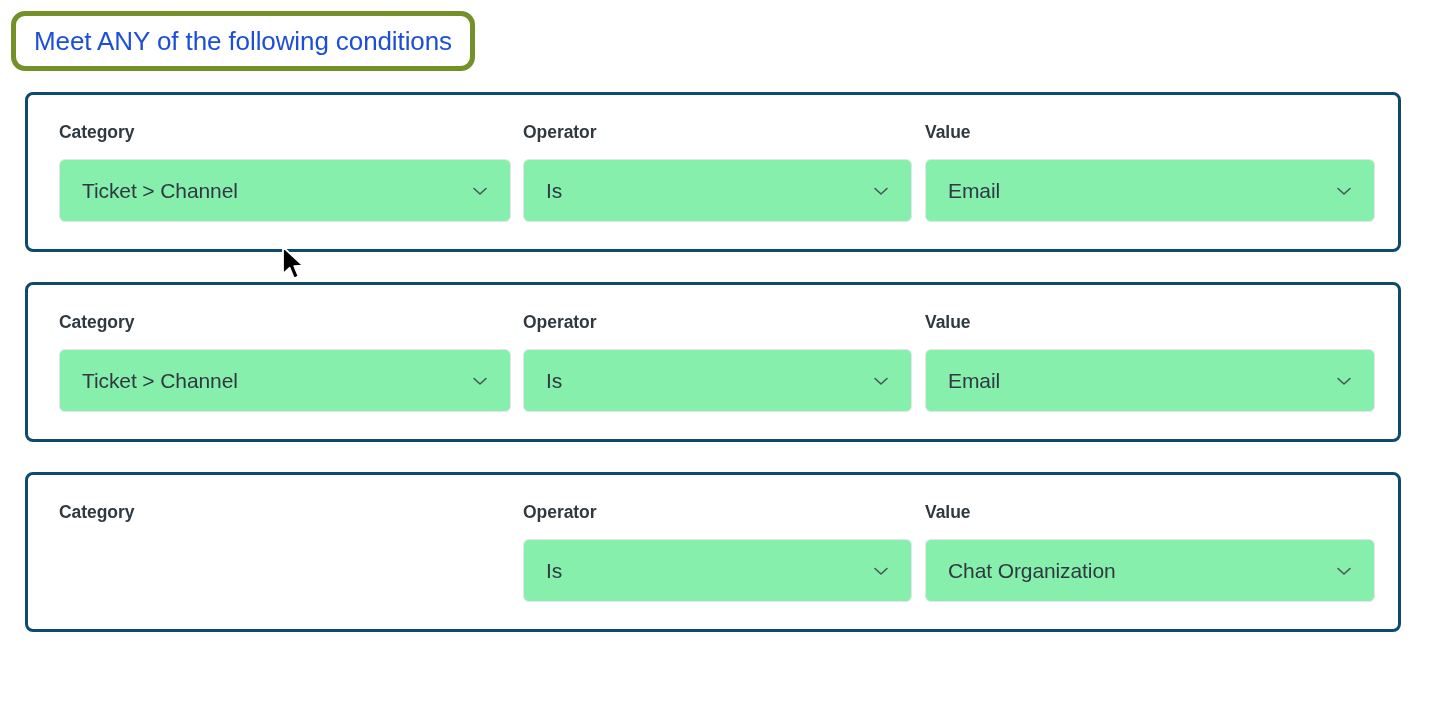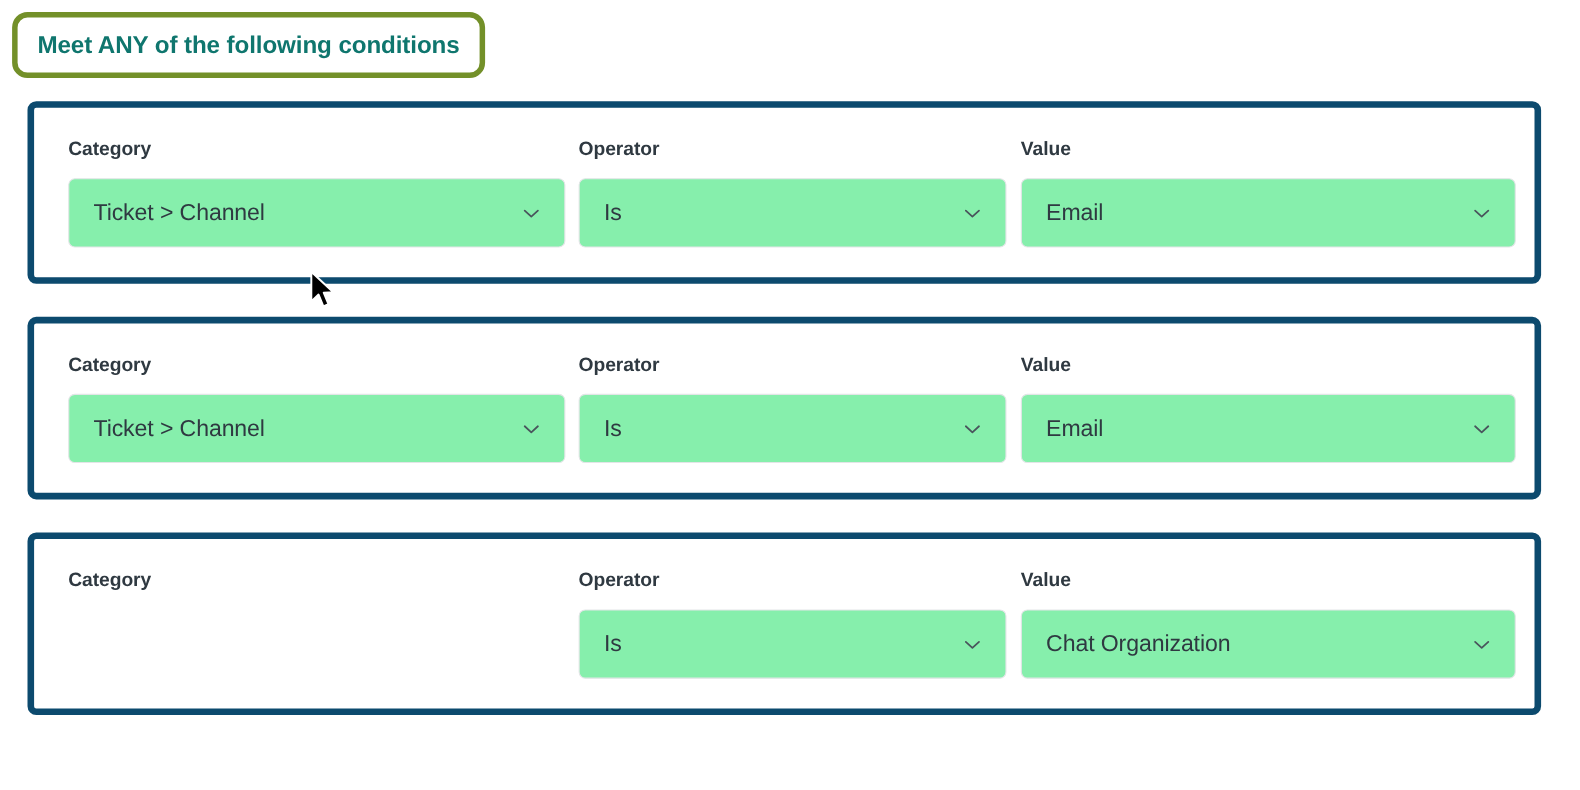--- a/index.html
+++ b/index.html
@@ -26,38 +26,38 @@
     box-sizing: border-box;
     display: inline-flex;
     align-items: center;
     height: 60px;
     padding: 0 18px;
     border: 5px solid #739029;
     border-radius: 14px;
     background: #ffffff;
   }
   .header-pill-text {
-    font-size: 22px;
-    font-weight: bold;
+    font-size: 26px;
+    font-weight: normal;
     letter-spacing: -0.1px;
-    color: #0f766e;
+    color: #1d4ed8;
     white-space: nowrap;
   }
 
   
   .conditions {
     position: absolute;
     left: 25px;
     top: 92px;
     width: 1376px;
   }
   .condition-card {
     box-sizing: border-box;
     width: 1376px;
-    border: 6px solid #0c4a6e;
+    border: 3px solid #0c4a6e;
     border-radius: 8px;
     background: #ffffff;
     padding: 27px 0 27px 0;
     margin-bottom: 30px;
   }
   .condition-row {
     display: flex;
     align-items: flex-start;
     padding-left: 31px;
   }

